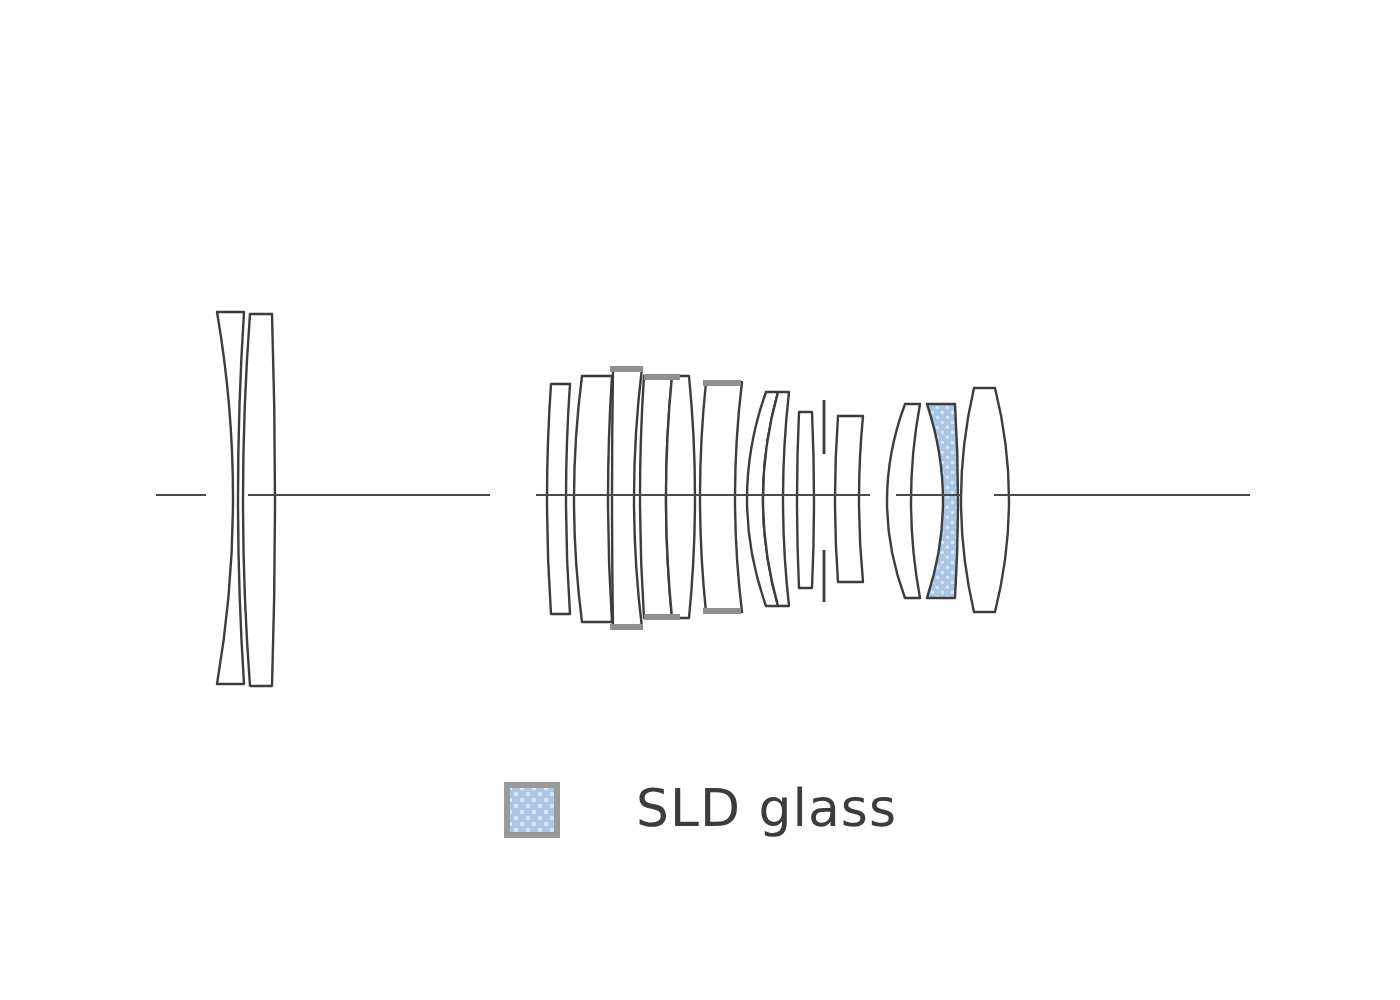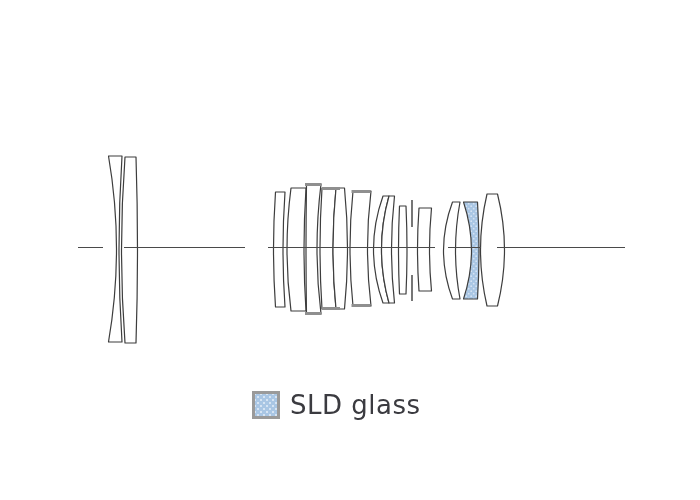--- a/index.html
+++ b/index.html
@@ -71,16 +71,16 @@
         <line x1="497" x2="625" y1="247.5" y2="247.5" stroke="#4a4a4a" stroke-width="1"></line>
       </g>
     <g id="layer-stop">
         <line x1="412" x2="412" y1="200" y2="227" stroke="#3d3d3d" stroke-width="1.4"></line>
         <line x1="412" x2="412" y1="275" y2="301" stroke="#3d3d3d" stroke-width="1.4"></line>
       </g>
   </svg>
 
   <div class="legend">
     <span class="legend-swatch" style="background-color: rgb(169, 198, 228); border-color: rgb(154, 154, 154);"></span>
-    <span class="legend-label" style="color: rgb(59, 59, 64);">SLD glass</span>
+    <span class="legend-label" style="color: rgb(59, 59, 64); margin-left: 28px;">SLD glass</span>
   </div>
 
 </div>
 
 </body></html>

